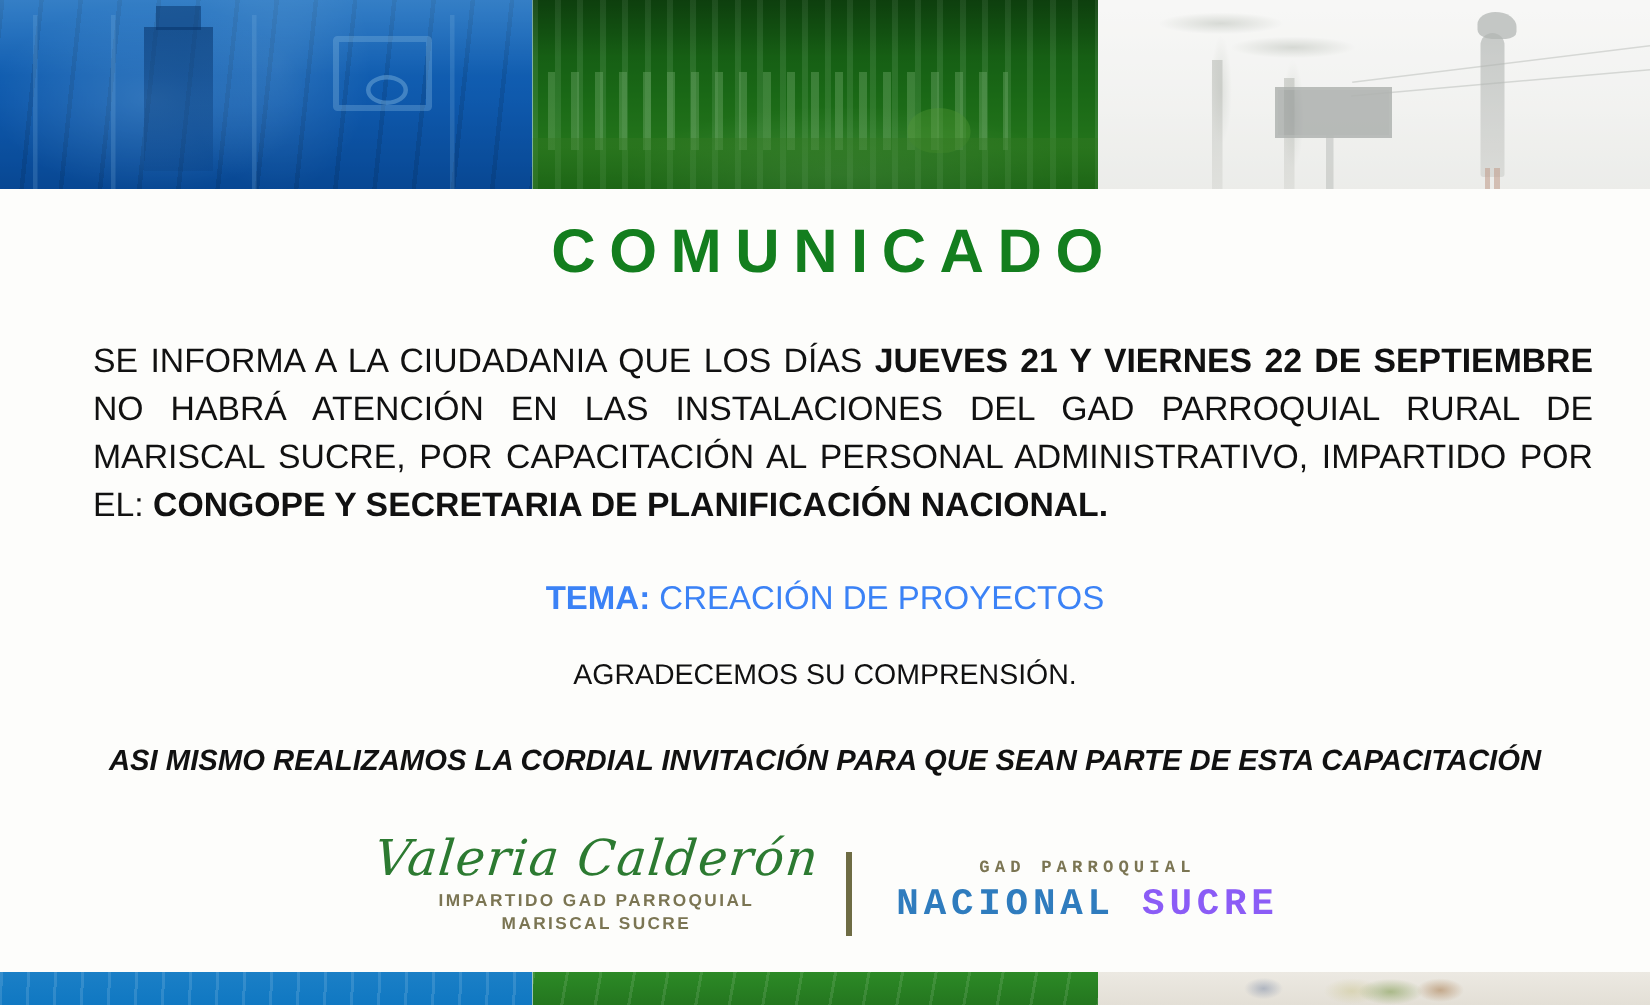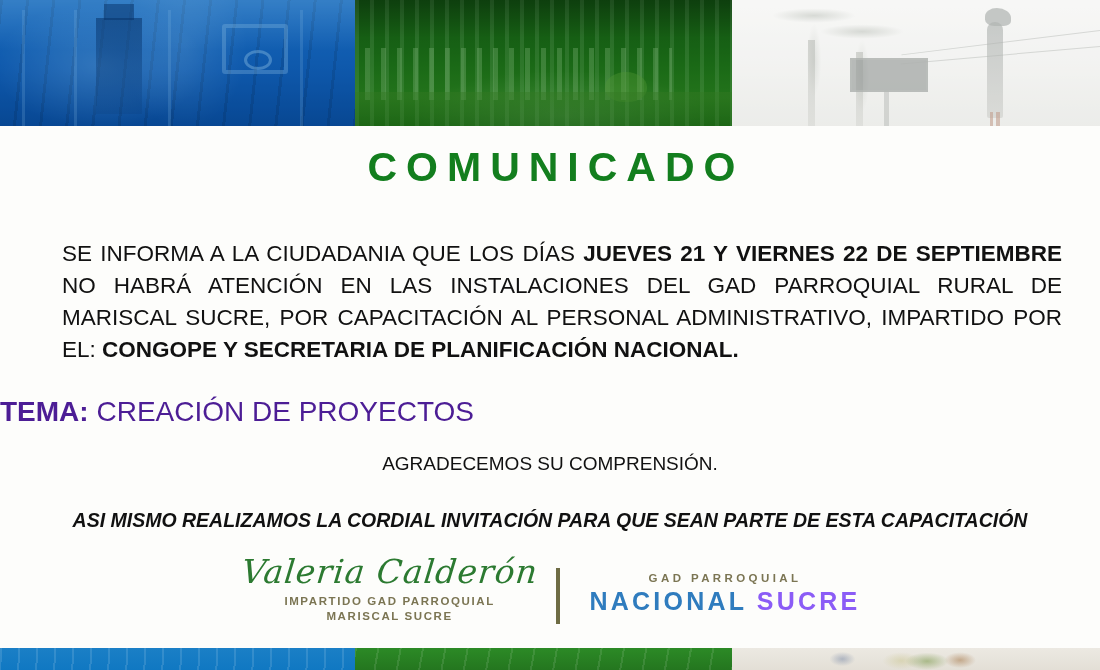--- a/index.html
+++ b/index.html
@@ -198,34 +198,34 @@
     font-size: 41px;
     font-weight: bold;
     color: #137e1e;
     letter-spacing: 9px;
     margin-top: 21px;
     line-height: 1;
     padding-left: 12px;
   }
 
   #notice {
-    margin: 50px 38px 0 62px;
+    margin: 37px 38px 0 62px;
     font-size: 22.5px;
     line-height: 32px;
     color: #111111;
     text-align: justify;
     text-justify: inter-word;
   }
   #notice b { font-weight: bold; }
 
   .details {
-    text-align: left;
-    font-size: 28px;
+    text-align: center;
+    font-size: 22px;
     line-height: 31px;
-    color: #4c1d95;
+    color: #3b82f6;
     margin-top: 30px;
   }
   .details .lbl { font-weight: bold; }
 
   #invite {
     margin-top: 34px;
     text-align: center;
     font-size: 19.5px;
     font-weight: bold;
     font-style: italic;
@@ -273,21 +273,21 @@
   }
 
   #divider {
     width: 4px;
     height: 56px;
     background: #6e6c44;
     margin: 18px 30px 0 16px;
     flex: none;
   }
 
-  #logo-col { padding-top: 22px; }
+  #logo-col { padding-top: 22px; font-family: Liberation Mono, monospace; }
   #logo-top {
     font-size: 11.5px;
     font-weight: bold;
     letter-spacing: 3.4px;
     color: #7b7553;
     text-align: center;
   }
   #logo-main {
     margin-top: 3px;
     font-size: 25px;

